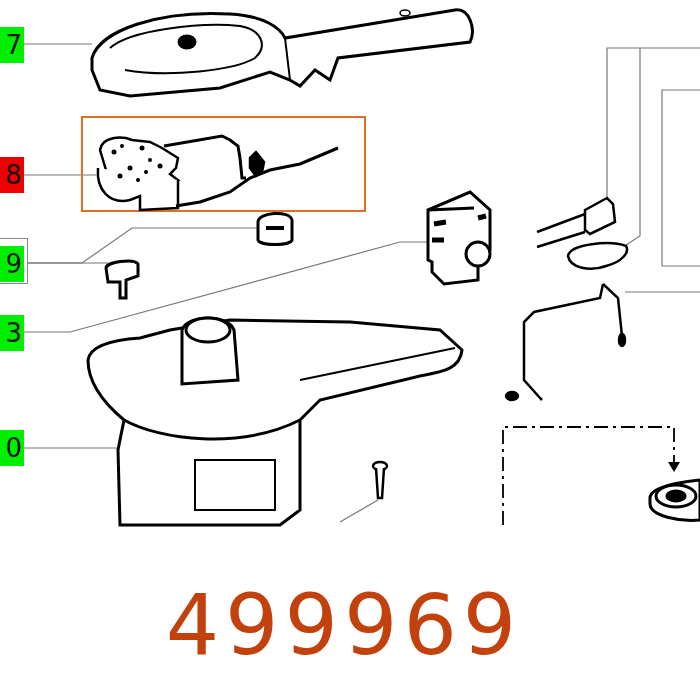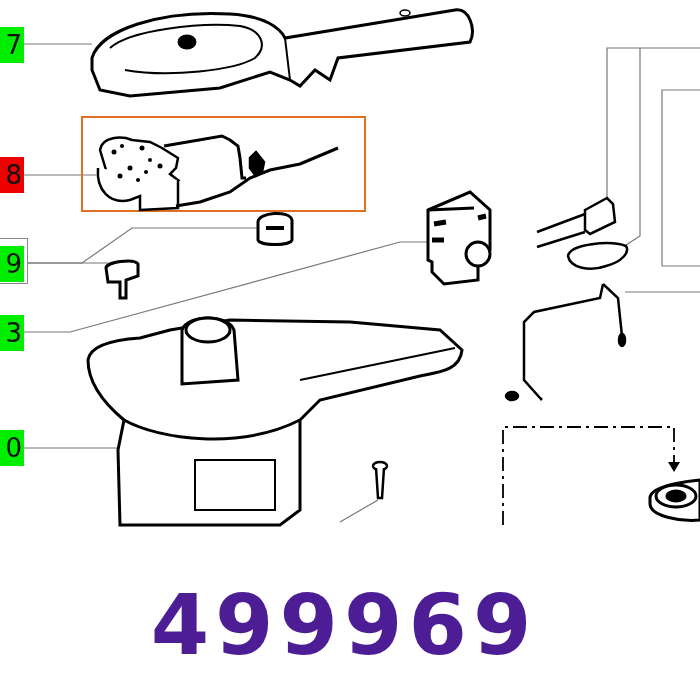--- a/index.html
+++ b/index.html
@@ -13,22 +13,22 @@
   .label span { display:block; margin-right:2px; }
   .label.green { background:#00ee00; }
   .label.red { background:#ee0000; }
   .label-frame {
     position:absolute; left:-2px; top:238px; width:30px; height:46px;
     border:1px solid #888; box-sizing:border-box;
   }
   svg.drawing { position:absolute; left:0; top:0; }
   .part-number {
     position:absolute; left:0; top:575px; width:688px; text-align:center;
-    font-family:"DejaVu Sans", sans-serif; font-size:84px; font-weight:700;
-    letter-spacing:6px; color:#4c1d95; line-height:100px;
+    font-family:"DejaVu Sans", sans-serif; font-size:84px; font-weight:400;
+    letter-spacing:6px; color:#c2410c; line-height:100px;
   }
 </style>
 </head>
 <body>
 
 <div class="label green" style="top:27px;">
     <span>7</span>
   </div>
 <div class="label red" style="top:157px;">
     <span>8</span>

